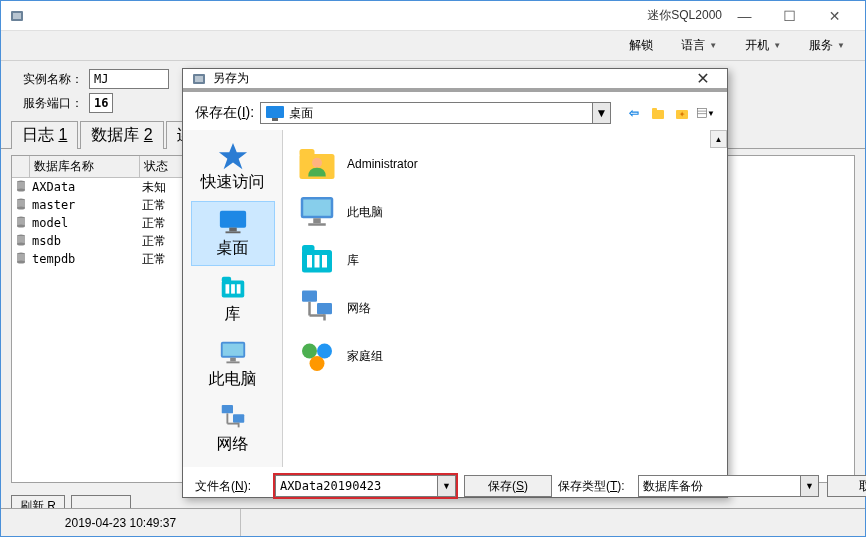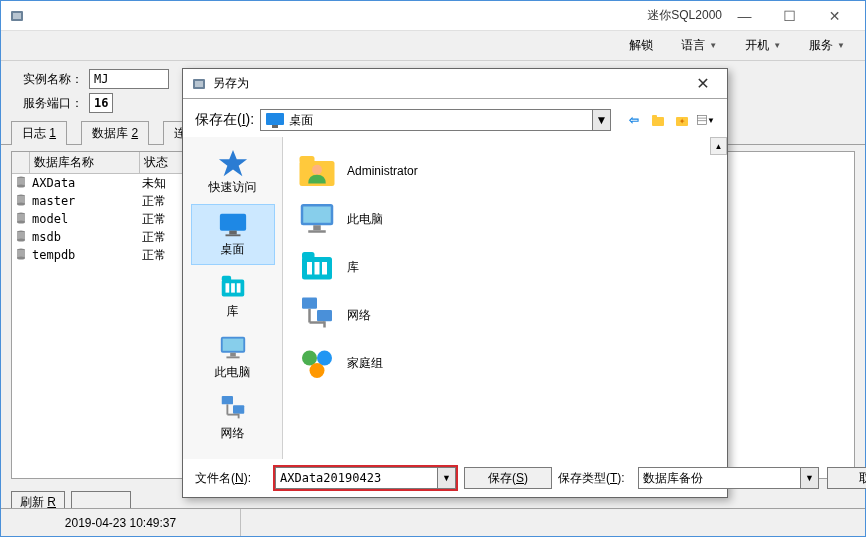--- a/index.html
+++ b/index.html
@@ -19,21 +19,21 @@
 .toolbar .menu-item .arrow { font-size: 8px; color: #555; }
 
 
 .form-area { padding: 8px 14px 4px 14px; background: #f0f0f0; }
 .form-row { display: flex; align-items: center; margin-bottom: 4px; gap: 6px; }
 .form-row label { width: 68px; text-align: right; font-size: 12px; }
 .form-row input { height: 20px; padding: 0 4px; border: 1px solid #7a7a7a; font-size: 12px; font-family: monospace; }
 
 
 .tabs { display: flex; padding: 0 10px; background: #f0f0f0; border-bottom: 1px solid #a0a0a0; }
-.tab { padding: 3px 10px; font-size: 12px; border: 1px solid #a0a0a0; border-bottom: none; background: #f0f0f0; margin-right: 14px; margin-bottom: -1px; position: relative; }
+.tab { padding: 3px 10px; font-size: 16px; border: 1px solid #a0a0a0; border-bottom: none; background: #f0f0f0; margin-right: 2px; margin-bottom: -1px; position: relative; }
 .tab.active { background: #f0f0f0; }
 .tab .ul { text-decoration: underline; }
 
 
 .content { display: flex; padding: 6px 10px; gap: 4px; height: 340px; }
 .left-pane { width: 220px; border: 1px solid #a0a0a0; background: #fff; display: flex; flex-direction: column; }
 .grid-header { display: flex; background: #86efac; border-bottom: 1px solid #c0c0c0; }
 .grid-header .gh { font-size: 12px; padding: 2px 4px; border-right: 1px solid #c0c0c0; background: #f0f0f0; }
 .grid-header .gh:nth-child(1) { width: 18px; }
 .grid-header .gh:nth-child(2) { width: 110px; }
@@ -51,38 +51,38 @@
 .bottom-btns { display: flex; padding: 6px 10px; gap: 6px; }
 .btn { padding: 2px 8px; border: 1px solid #7a7a7a; background: #f0f0f0; font-size: 12px; height: 22px; display: flex; align-items: center; }
 
 
 .statusbar { position: absolute; bottom: 0; left: 0; right: 0; height: 28px; border-top: 1px solid #a0a0a0; background: #f0f0f0; display: flex; align-items: center; }
 .statusbar .cell { border-right: 1px solid #c0c0c0; padding: 0 10px; height: 100%; display: flex; align-items: center; font-size: 12px; }
 .statusbar .cell:first-child { width: 240px; justify-content: center; }
 
 
 .dialog { position: absolute; left: 182px; top: 68px; width: 546px; height: 430px; background: #fff; border: 1px solid #666; box-shadow: 3px 3px 8px rgba(0,0,0,0.3); z-index: 100; display: flex; flex-direction: column; }
-.dlg-titlebar { height: 30px; display: flex; align-items: center; padding: 0 8px; border-bottom: 1px solid #a3a3a3; }
+.dlg-titlebar { height: 30px; display: flex; align-items: center; padding: 0 8px; border-bottom: 4px solid #a3a3a3; }
 .dlg-titlebar .icon { width: 16px; height: 16px; margin-right: 6px; }
 .dlg-titlebar .title { flex: 1; font-size: 12px; }
 .dlg-titlebar .close { width: 32px; text-align: center; font-size: 16px; color: #333; }
 
 .dlg-toprow { display: flex; align-items: center; padding: 10px 12px 6px 12px; gap: 6px; }
 .dlg-toprow label { font-size: 14px; }
 .dlg-toprow .ul { text-decoration: underline; }
 .dlg-toprow .location { flex: 1; display: flex; align-items: center; border: 1px solid #7a7a7a; height: 22px; background: #fff; }
 .dlg-toprow .location .loc-icon { width: 20px; height: 16px; margin: 0 4px; }
 .dlg-toprow .location .loc-text { flex: 1; font-size: 12px; }
 .dlg-toprow .location .loc-drop { width: 18px; text-align: center; background: #e8e8e8; border-left: 1px solid #7a7a7a; height: 100%; display: flex; align-items: center; justify-content: center; }
 .dlg-toprow .nav-icons { display: flex; gap: 6px; align-items: center; margin-left: 8px; }
 .dlg-toprow .nav-icon { width: 18px; height: 18px; display: flex; align-items: center; justify-content: center; }
 
 .dlg-body { flex: 1; display: flex; }
 .places-bar { width: 100px; border-right: 1px solid #d0d0d0; background: #f7f7f7; padding: 6px 0; display: flex; flex-direction: column; align-items: center; gap: 2px; }
-.place { width: 84px; padding: 6px 2px; display: flex; flex-direction: column; align-items: center; gap: 2px; font-size: 12px; }
+.place { width: 84px; padding: 6px 2px; display: flex; flex-direction: column; align-items: center; gap: 2px; font-size: 16px; }
 .place.selected { background: #cce8ff; border: 1px solid #99d1ff; }
 .place .picon { width: 32px; height: 28px; display: flex; align-items: center; justify-content: center; }
 
 .file-list { flex: 1; padding: 10px 8px; position: relative; }
 .file-item { display: flex; align-items: center; gap: 8px; height: 48px; padding: 2px 4px; }
 .file-item .ficon { width: 44px; height: 40px; display: flex; align-items: center; justify-content: center; }
 .file-item .flabel { font-size: 12px; }
 .scroll-indicator { position: absolute; right: 0; top: 0; width: 17px; height: 18px; background: #f0f0f0; border: 1px solid #c0c0c0; display: flex; align-items: center; justify-content: center; font-size: 8px; }
 
 .dlg-bottom { padding: 8px 12px; display: flex; gap: 6px; }

